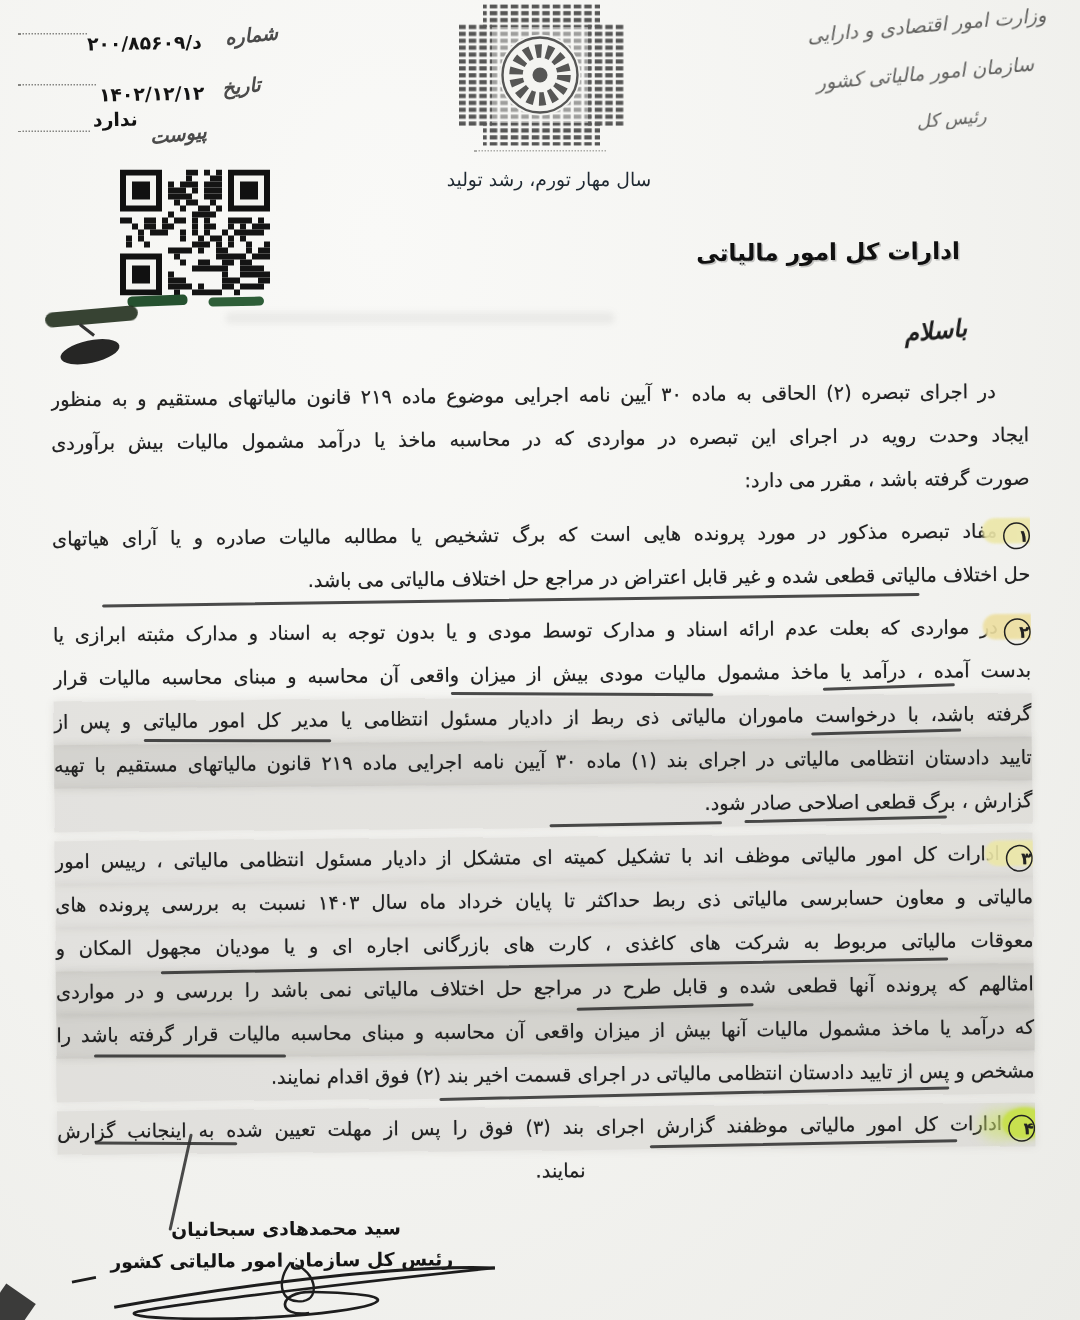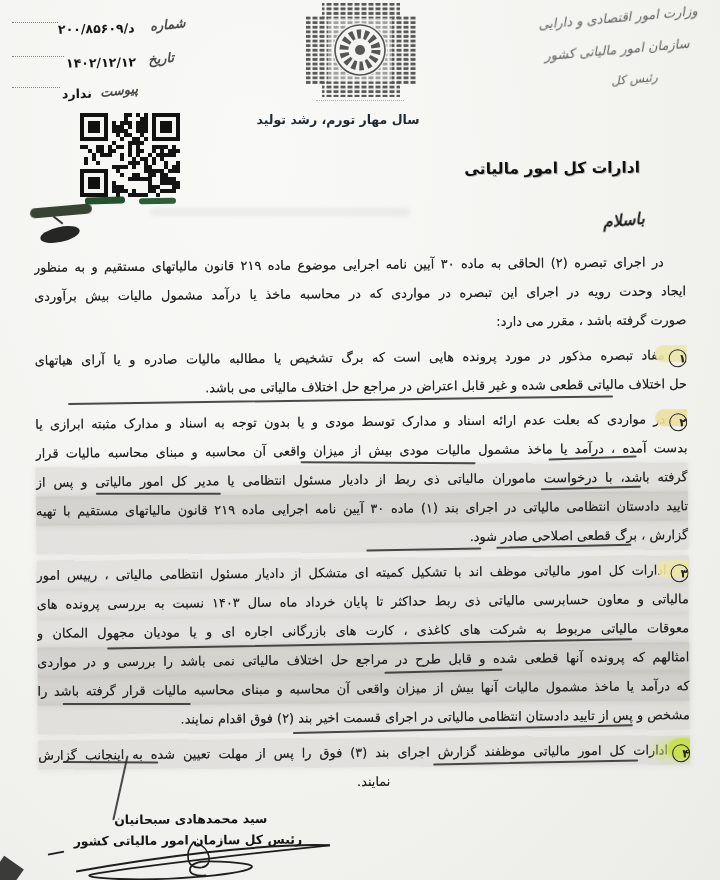--- a/index.html
+++ b/index.html
@@ -20,22 +20,22 @@
   .meta-value { position:absolute; font-size:12.5px; font-weight:bold; color:#141414;
     direction:ltr; letter-spacing:.4px; transform:rotate(-1deg); }
   .leader { position:absolute; border-bottom:1.6px dotted #6a6a66; opacity:.8; }
 
   
   .lh { position:absolute; font-style:italic; color:#4c4c4a; opacity:.88;
     transform:rotate(-5deg); font-size:13px; font-weight:500; letter-spacing:.5px;
     white-space:nowrap; filter:blur(.2px); }
 
   
-  .slogan { position:absolute; left:236px; width:204px; text-align:center;
-    font-size:12.5px; font-weight:bold; color:#1e2831; filter:blur(.15px); }
+  .slogan { position:absolute; left:264px; width:204px; text-align:center;
+    font-size:12.5px; font-weight:normal; color:#1e2831; filter:blur(.15px); }
 
   
   #recipient { position:absolute; right:78px; top:161px; font-size:15.5px; font-weight:bold;
     color:#101010; text-shadow:1px 1px 0 rgba(100,100,100,.35); letter-spacing:.3px; }
   #salutation { position:absolute; right:74px; top:213px; font-size:16px; font-weight:bold;
     font-style:italic; color:#1c1c1c; transform:rotate(-5deg); filter:blur(.2px); }
 
   
   #body-text { position:absolute; left:35px; top:250px; width:652px; direction:rtl;
     color:#222; font-size:12.9px; text-shadow:0 0 .5px rgba(20,20,20,.55); }
@@ -102,21 +102,21 @@
 
   <div class="meta-label" style="left:150px; top:17px;">شماره</div>
   <div class="meta-value" style="left:58px;  top:21px;">د/۲۰۰/۸۵۶۰۹</div>
   <div class="leader" style="left:12px;  top:22px; width:46px;"></div>
 
   <div class="meta-label" style="left:148px; top:51px;">تاریخ</div>
   <div class="meta-value" style="left:66px;  top:55px;">۱۴۰۲/۱۲/۱۲</div>
   <div class="leader" style="left:12px;  top:56px; width:52px;"></div>
 
   <div class="meta-label" style="left:100px; top:83px;">پیوست</div>
-  <div class="meta-value" style="left:62px;  top:86px;">ندارد</div>
+  <div class="meta-value" style="left:62px;  top:72px;">ندارد</div>
   <div class="leader" style="left:12px;  top:87px; width:48px;"></div>
 
   <svg id="qr" width="100" height="84" viewBox="0 0 100 84">
       <rect x="44" y="0" width="4" height="4" fill="#141414"></rect>
       <rect x="48" y="0" width="4" height="4" fill="#141414"></rect>
       <rect x="56" y="0" width="4" height="4" fill="#141414"></rect>
       <rect x="64" y="0" width="4" height="4" fill="#141414"></rect>
       <rect x="44" y="4" width="4" height="4" fill="#141414"></rect>
       <rect x="60" y="4" width="4" height="4" fill="#141414"></rect>
       <rect x="64" y="4" width="4" height="4" fill="#141414"></rect>

